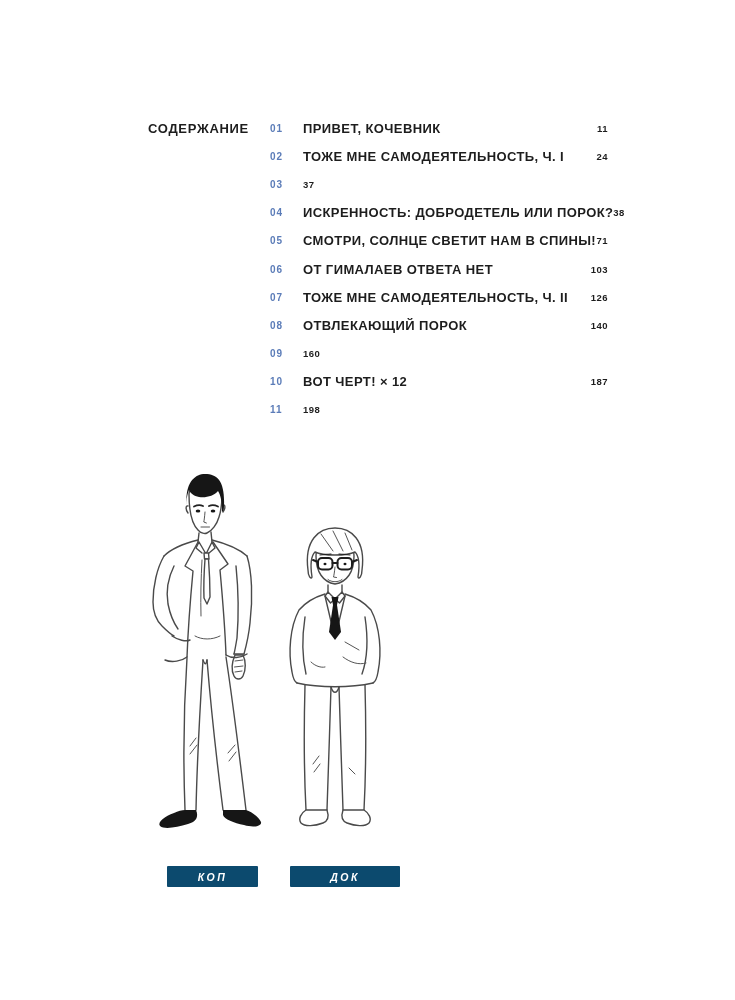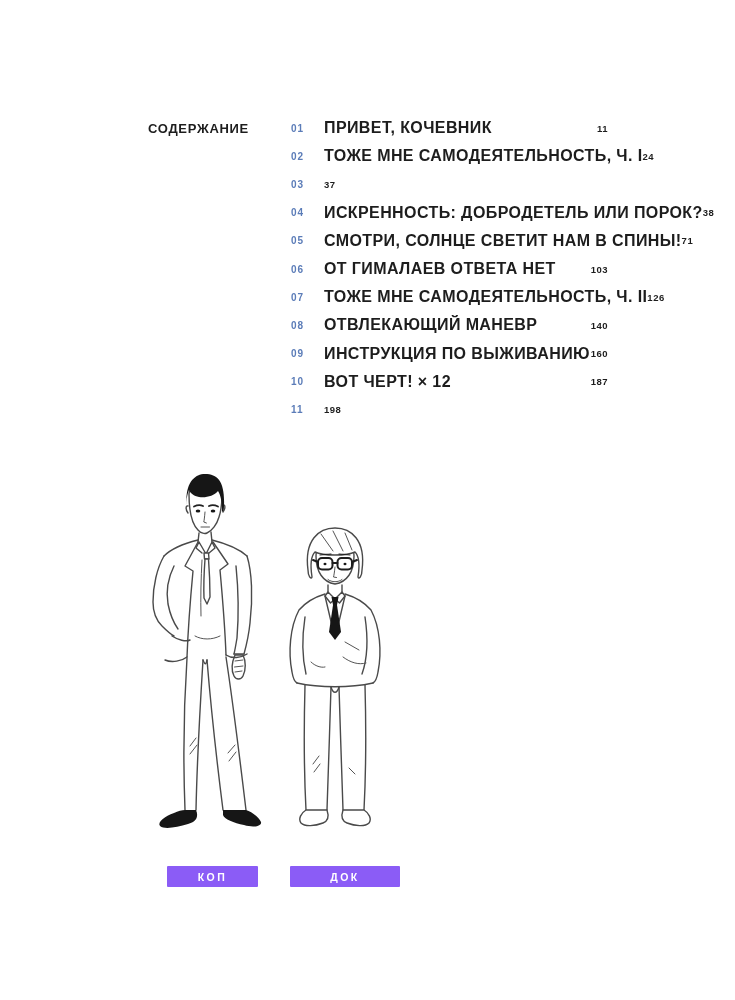--- a/index.html
+++ b/index.html
@@ -8,37 +8,37 @@
     font-family:"Liberation Sans","DejaVu Sans",sans-serif; overflow:hidden;
   }
   .page-title {
     position:absolute; left:148px; top:121px;
     font-size:13px; font-weight:bold; letter-spacing:0.7px; color:#1d1d1d;
   }
   .toc { position:absolute; left:270px; top:114px; width:338px; }
   .toc-row { display:flex; align-items:center; height:28.2px; }
   .toc-num {
     width:33px; flex:none; color:#5b7cb8; font-size:10px;
-    font-weight:bold; letter-spacing:1px;margin-left:21px;
+    font-weight:bold; letter-spacing:1px;
   }
   .toc-title {
-    flex:1; font-size:16px; font-weight:bold; color:#1d1d1d;
+    flex:1; font-size:13px; font-weight:bold; color:#1d1d1d;
     letter-spacing:0.4px; white-space:nowrap;
   }
   .toc-page {
     flex:none; font-size:9.5px; font-weight:bold; color:#1d1d1d; letter-spacing:0.5px;
   }
   .figure { position:absolute; }
   #fig-cop { left:140px; top:468px; }
   #fig-doc { left:275px; top:522px; }
   .char-btn {
     position:absolute; top:866px; height:21px; border:none; cursor:pointer;
-    background:#8b5cf6; color:#ffffff; font-family:inherit;
+    background:#0c4a6e; color:#ffffff; font-family:inherit;
     font-size:10.5px; font-weight:bold; letter-spacing:2.5px;
-    display:flex; align-items:center; justify-content:center; border-radius:1px;
+    display:flex; align-items:center; justify-content:center; border-radius:1px;font-style:italic;
   }
   #btn-cop { left:167px; width:91px; }
   #btn-doc { left:290px; width:110px; }
   svg .ln { fill:none; stroke:#4a4a4a; stroke-width:1.4; stroke-linecap:round; stroke-linejoin:round; }
   svg .fw { fill:#ffffff; stroke:#4a4a4a; stroke-width:1.4; stroke-linejoin:round; }
   svg .dk { fill:#161616; stroke:none; }
   svg .thin { fill:none; stroke:#555555; stroke-width:1; stroke-linecap:round; }
 </style>
 </head>
 <body>
@@ -77,26 +77,25 @@
       <span class="toc-title">ОТ ГИМАЛАЕВ ОТВЕТА НЕТ</span>
       <span class="toc-page">103</span>
     </div>
     <div class="toc-row">
       <span class="toc-num">07</span>
       <span class="toc-title">ТОЖЕ МНЕ САМОДЕЯТЕЛЬНОСТЬ, Ч. II</span>
       <span class="toc-page">126</span>
     </div>
     <div class="toc-row">
       <span class="toc-num">08</span>
-      <span class="toc-title">ОТВЛЕКАЮЩИЙ МАНЕВР</span>
+      <span class="toc-title">ОТВЛЕКАЮЩИЙ ПОРОК</span>
       <span class="toc-page">140</span>
     </div>
     <div class="toc-row">
       <span class="toc-num">09</span>
-      <span class="toc-title">ИНСТРУКЦИЯ ПО ВЫЖИВАНИЮ</span>
       <span class="toc-page">160</span>
     </div>
     <div class="toc-row">
       <span class="toc-num">10</span>
       <span class="toc-title">ВОТ ЧЕРТ! × 12</span>
       <span class="toc-page">187</span>
     </div>
     <div class="toc-row">
       <span class="toc-num">11</span>
       <span class="toc-page">198</span>

